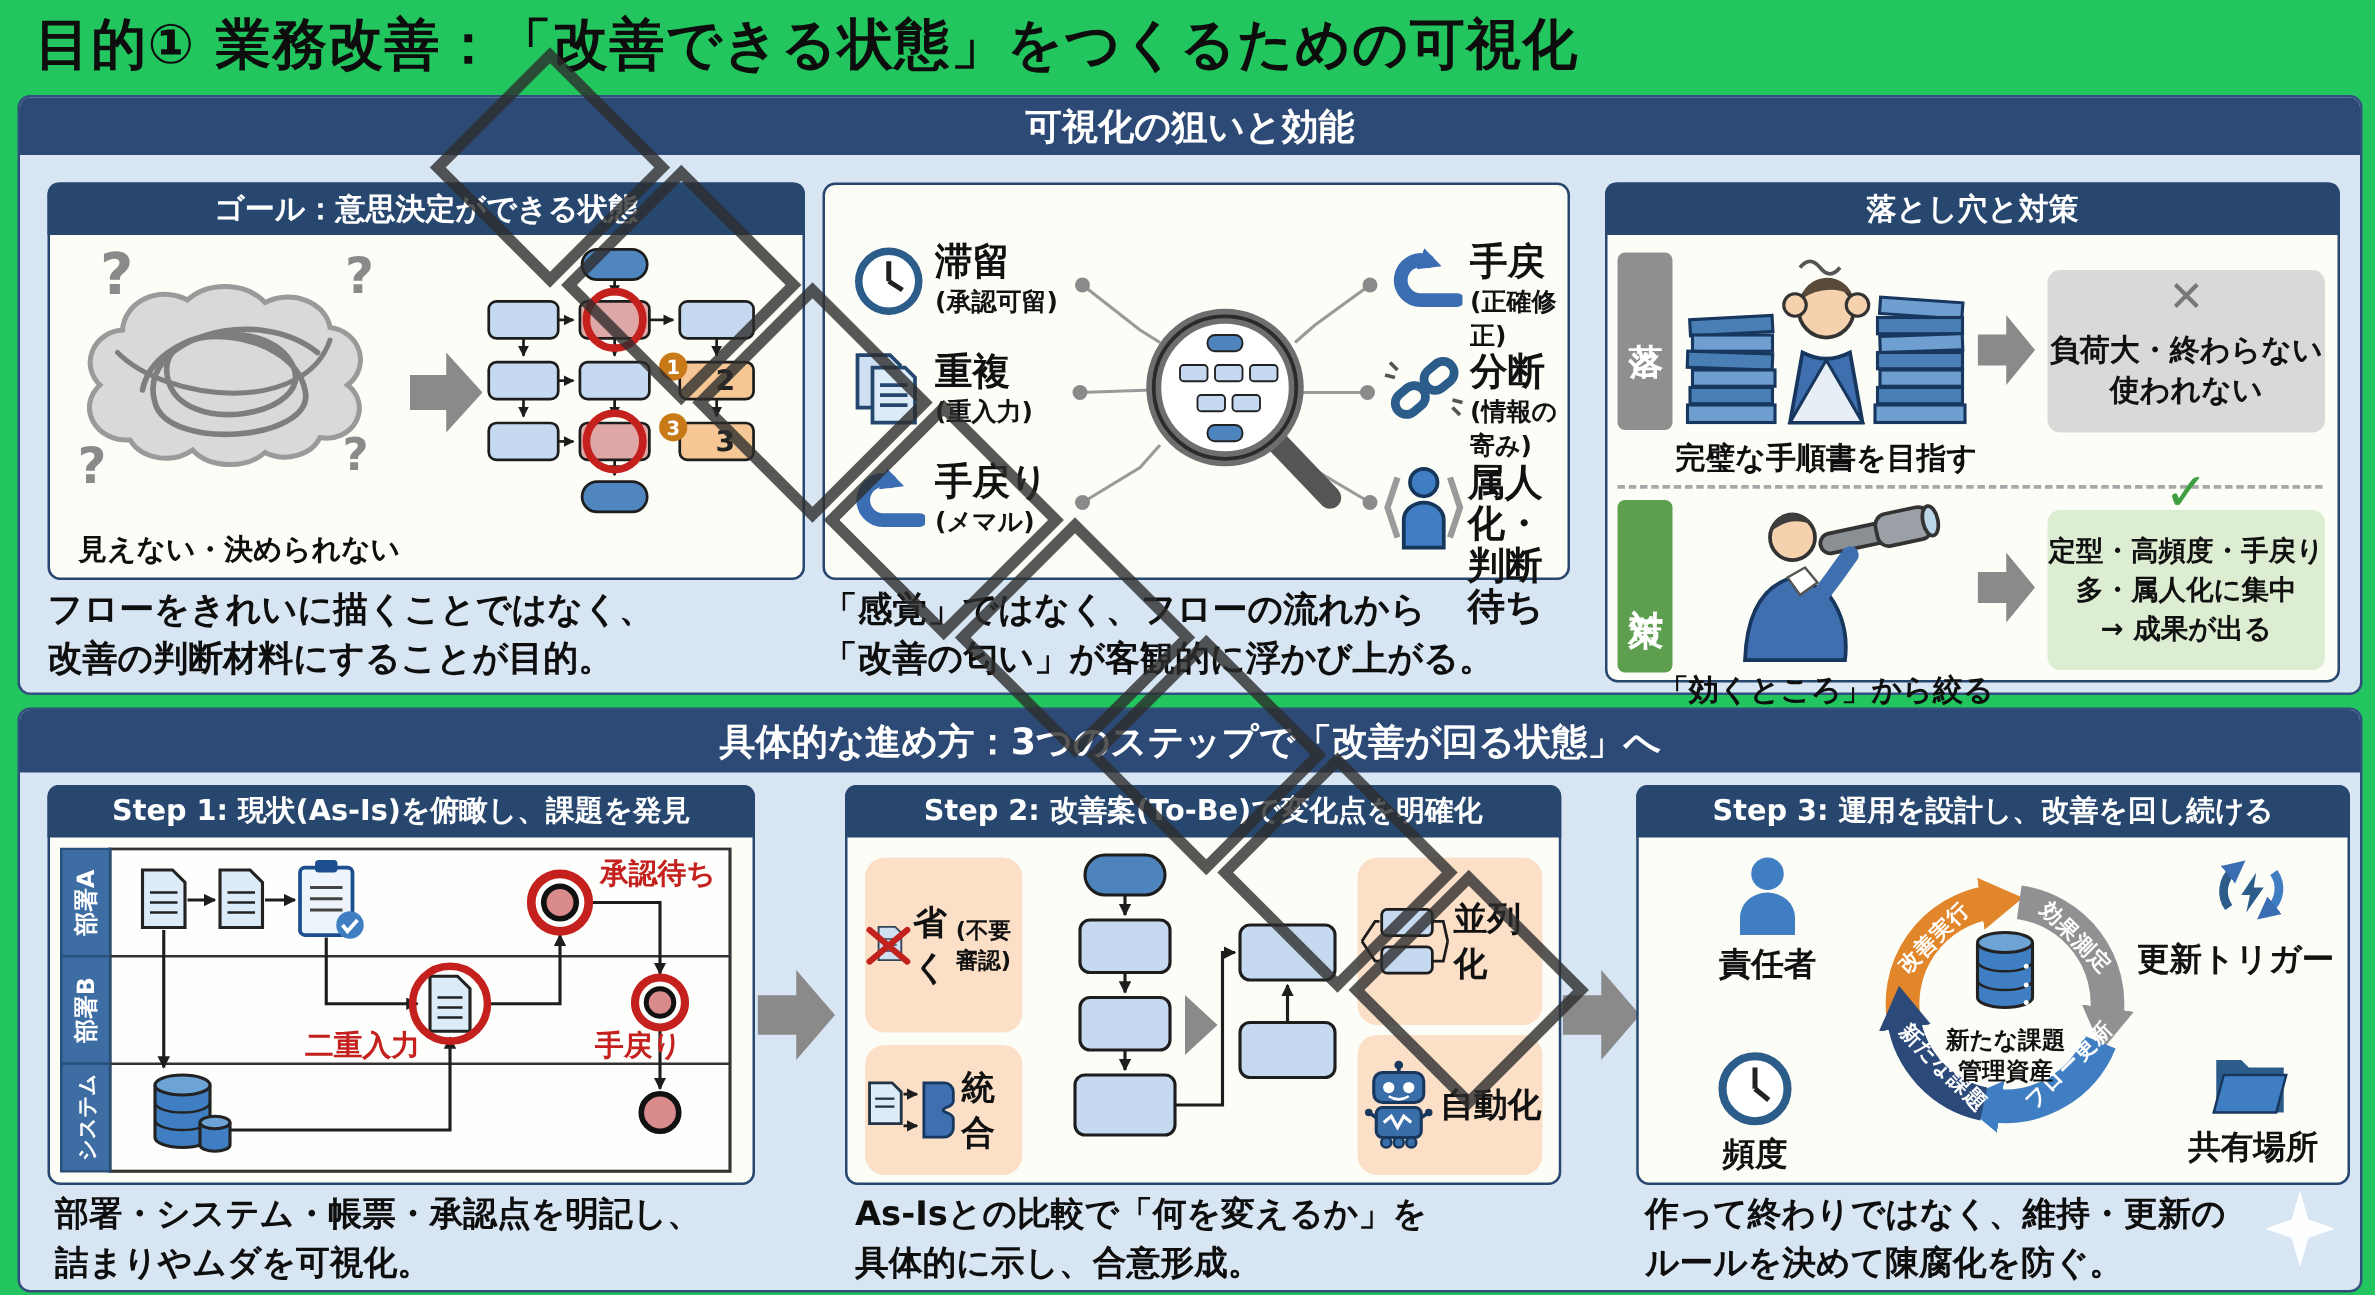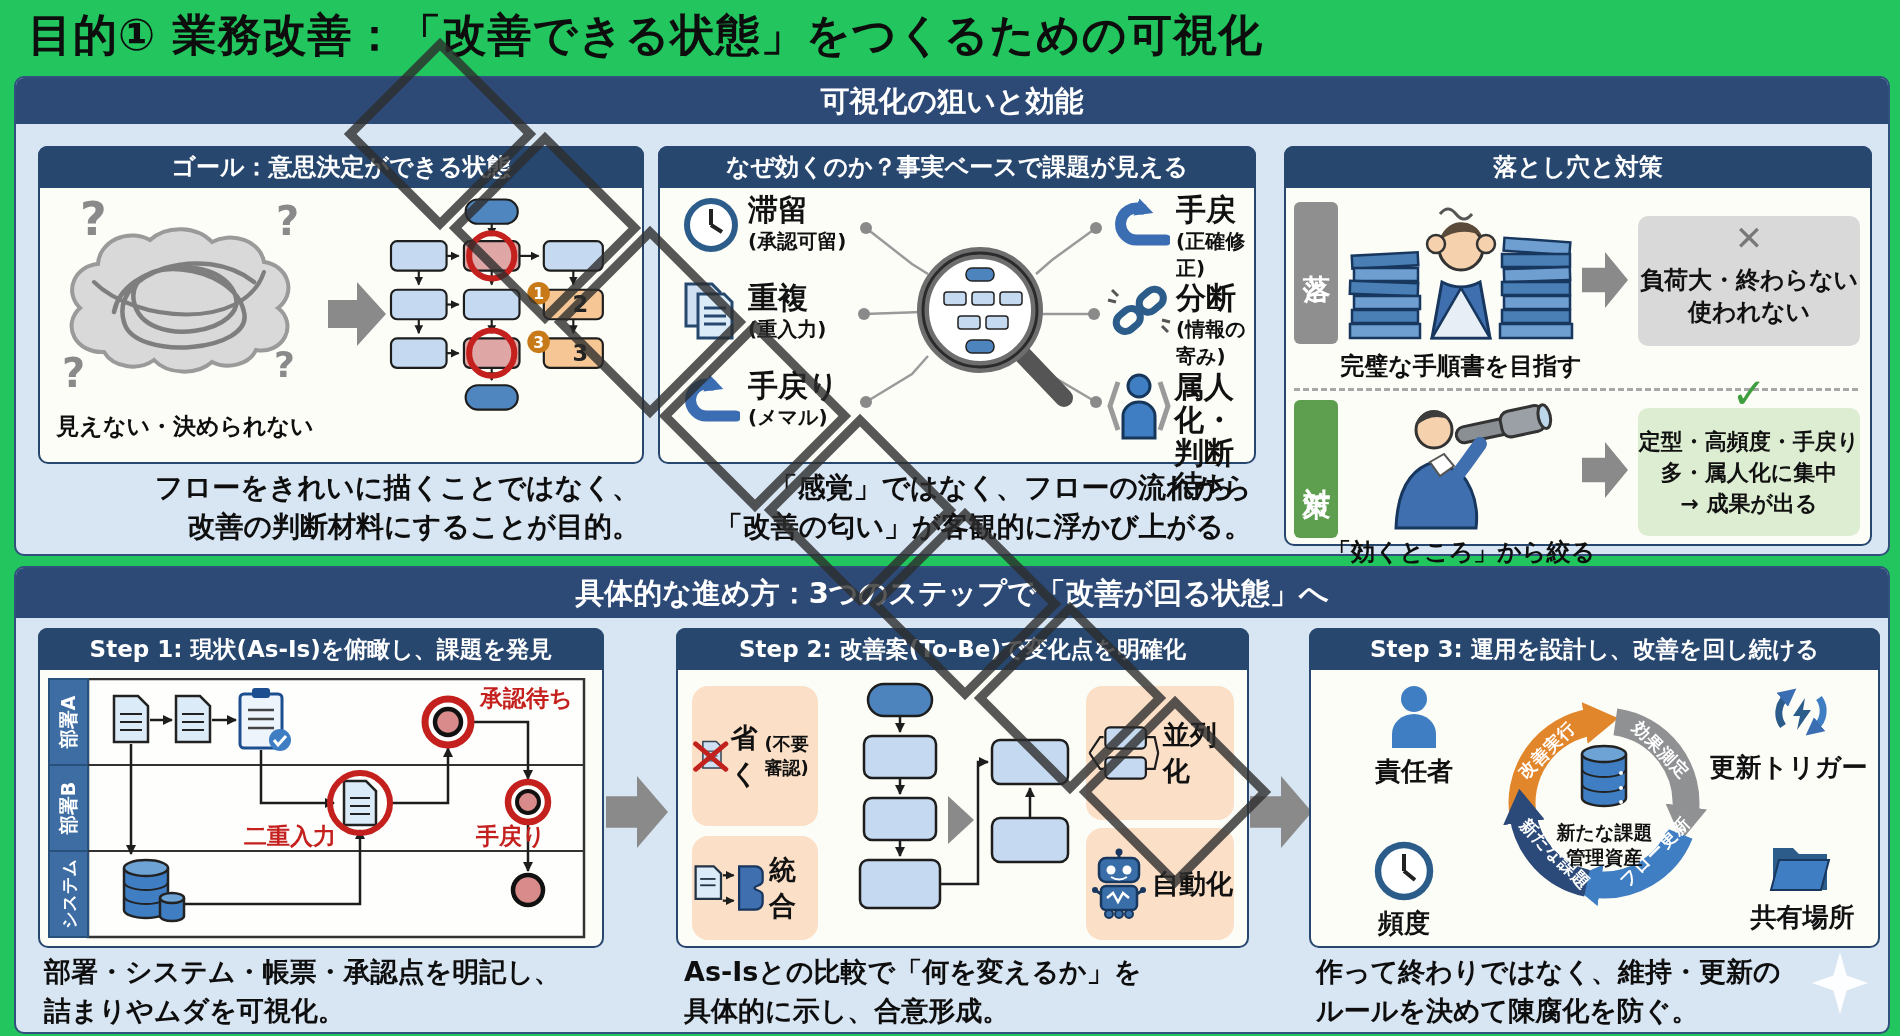--- a/index.html
+++ b/index.html
@@ -8,21 +8,21 @@
   .abs{position:absolute;}
   .title{position:absolute;left:28px;top:6px;font-size:44px;font-weight:bold;letter-spacing:1px;color:#0d0d0d;white-space:nowrap;}
   .sec{position:absolute;background:#d8e5f2;border:2px solid #31507c;border-radius:10px;}
   .sechead{position:absolute;top:0;left:0;right:0;height:46px;background:#2d4a76;border-radius:8px 8px 0 0;
            color:#fff;font-size:29px;font-weight:bold;text-align:center;line-height:46px;}
   .panel{position:absolute;background:#fdfdf8;border:2px solid #27476f;border-radius:10px;}
   .phead{position:absolute;top:-2px;left:-2px;right:-2px;height:42px;background:#27476f;border-radius:9px 9px 0 0;
          color:#fff;text-align:center;font-size:24px;font-weight:bold;line-height:42px;white-space:nowrap;}
   .pbody{position:absolute;left:0;right:0;top:42px;bottom:0;}
   .summary{position:absolute;font-weight:bold;font-size:28px;line-height:39px;white-space:pre-line;color:#0e0e0e;}
-  .center{text-align:right;}
+  .center{text-align:left;}
   .caption{position:absolute;font-weight:bold;font-size:23px;color:#0e0e0e;text-align:center;white-space:nowrap;}
   .qmark{position:absolute;font-weight:bold;color:#8a8a8a;}
   .barrow{position:absolute;background:#8a8a8a;clip-path:polygon(0 28%,50% 28%,50% 0,100% 50%,50% 100%,50% 72%,0 72%);}
   .wm{position:absolute;width:118px;height:118px;border:9px solid rgba(45,45,45,0.8);transform:rotate(45deg);}
   .sparkle{position:absolute;background:#fff;clip-path:polygon(50% 0,62% 38%,100% 50%,62% 62%,50% 100%,38% 62%,0 50%,38% 38%);opacity:.95;}
   .vtab{position:absolute;width:44px;color:#fff;font-weight:bold;font-size:28px;border-radius:6px;
         writing-mode:vertical-rl;text-orientation:upright;display:flex;align-items:center;justify-content:center;letter-spacing:5px;}
   .resbox{position:absolute;border-radius:10px;text-align:center;font-weight:bold;white-space:pre-line;}
   .mark{position:absolute;font-weight:bold;width:100%;text-align:center;}
   .item-title{position:absolute;font-size:30px;font-weight:bold;white-space:pre-line;line-height:32px;}
@@ -111,28 +111,27 @@
         </g>
         <circle cx="118" cy="69" r="26" fill="none" stroke="#c4201d" stroke-width="7"></circle>
         <circle cx="118" cy="181" r="26" fill="none" stroke="#c4201d" stroke-width="7"></circle>
         <circle cx="172" cy="112" r="13" fill="#c97a18"></circle>
         <text x="172" y="119" text-anchor="middle" font-size="18" font-weight="bold" fill="#fff">1</text>
         <circle cx="172" cy="168" r="13" fill="#c97a18"></circle>
         <text x="172" y="175" text-anchor="middle" font-size="18" font-weight="bold" fill="#fff">3</text>
         <text x="220" y="134" text-anchor="middle" font-size="26" font-weight="bold" fill="#222">2</text>
         <text x="220" y="190" text-anchor="middle" font-size="26" font-weight="bold" fill="#222">3</text>
       </svg>
-      <div class="caption" style="left:10px;top:221px;width:270px;">見えない・決められない</div>
+      <div class="caption" style="left:10px;top:234px;width:270px;text-align:right;">見えない・決められない</div>
     </div>
   </div>
   <div class="summary center" style="left:38px;top:468px;width:602px;">フローをきれいに描くことではなく、
 改善の判断材料にすることが目的。</div>
 
   <div class="panel" style="left:658px;top:146px;width:594px;height:314px;">
-    <div class="phead">なぜ効くのか？事実ベースで課題が見える</div>
     <div class="pbody">
       <svg class="abs" style="left:0;top:0;" width="590" height="270" viewBox="0 0 590 270">
         <g stroke="#9a9a9a" stroke-width="2.5" fill="none">
           <polyline points="206,38 252,74 268,84"></polyline>
             <polyline points="204,124 262,122"></polyline>
           <polyline points="206,212 252,184 268,166"></polyline>
             <polyline points="436,38 392,70 376,84"></polyline>
           <polyline points="434,124 380,124"></polyline>
             <polyline points="436,212 392,186 376,168"></polyline>
         </g>

